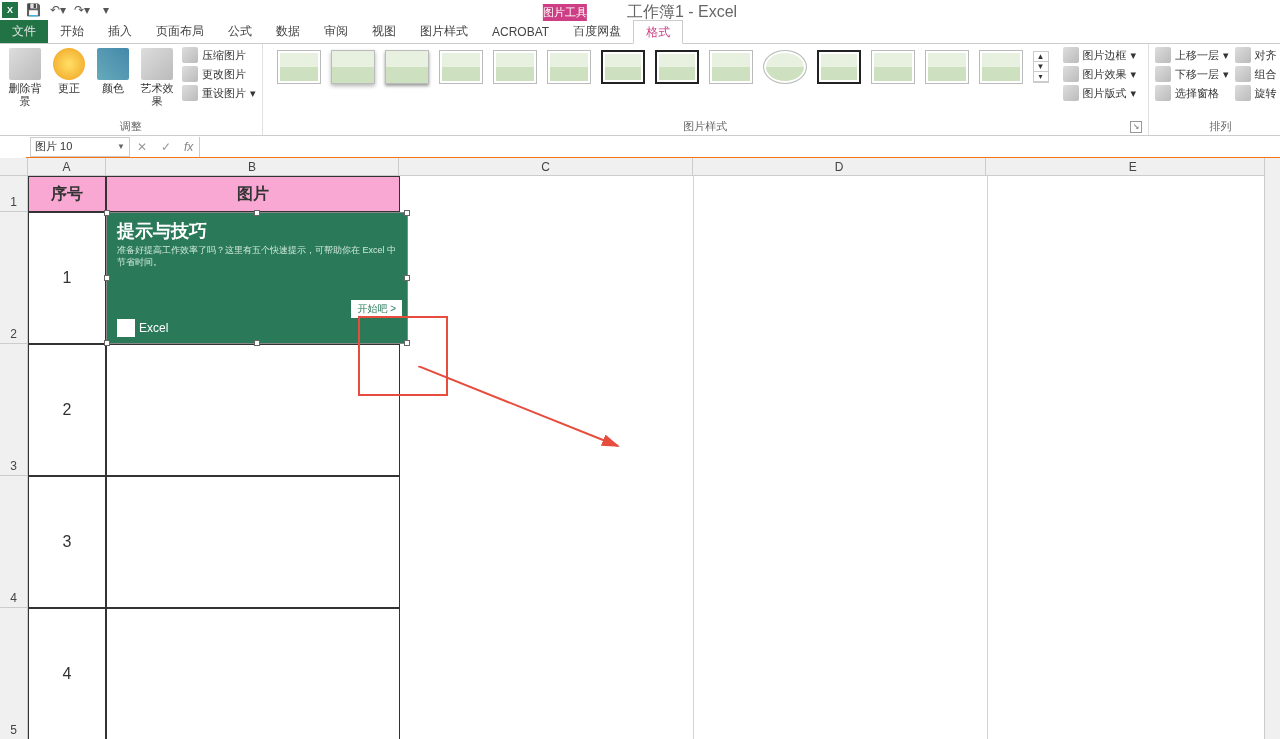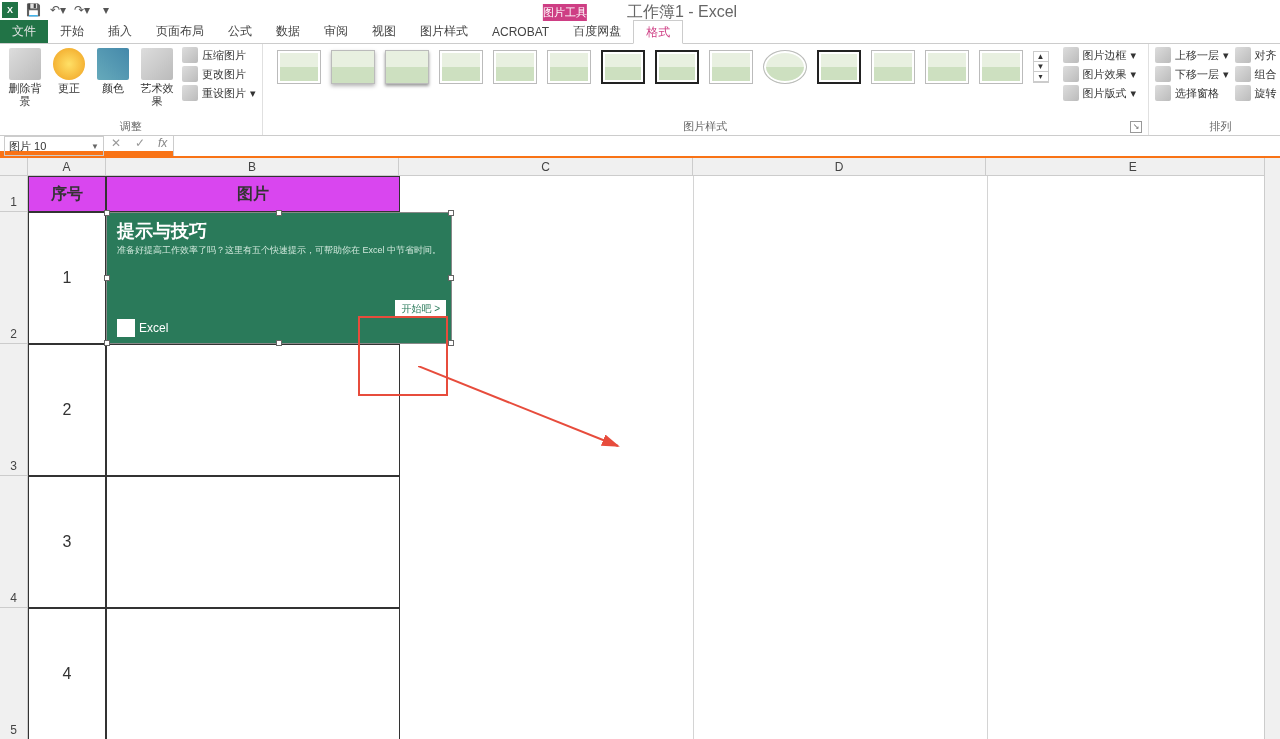--- a/index.html
+++ b/index.html
@@ -34,45 +34,45 @@
 
 .style-gallery { display:flex; gap:10px; align-items:center; padding:4px 10px;}
 .style-item { width:44px; height:34px; border:1px solid #bbb; background: linear-gradient(to bottom, #e8f0e0 50%, #cde0c0 50%); box-shadow: inset 0 0 0 2px #fff; cursor:pointer; position:relative;}
 .style-item.frame-dark { border:2px solid #222; }
 .style-item.frame-soft { box-shadow: 0 2px 4px rgba(0,0,0,0.3);}
 .style-item.oval { border-radius:50%; }
 .gallery-more { width:16px; display:flex; flex-direction:column; border:1px solid #ccc;}
 .gallery-more div { flex:1; text-align:center; font-size:8px; border-bottom:1px solid #ccc; cursor:pointer;}
 
 
-.formula-row { height: 22px; display: flex; border-bottom: 7px solid #f97316; }
+.formula-row { height: 22px; display: flex; border-bottom: 1px solid #f97316; align-items:center;margin-left:26px;}
 .name-box { width: 100px; border: 1px solid #ccc; height: 20px; display: flex; align-items: center; padding: 0 4px; margin-left:4px; font-size:11px;}
 .name-box .caret { margin-left:auto; font-size:8px; color:#666;}
 .fb-btn { width: 24px; text-align: center; color: #999; cursor: pointer; }
 .fx-label { font-style: italic; color: #888; padding:0 6px;}
 .formula-input { flex: 1; height: 20px; border: none; outline: none; padding: 0 4px; border-left:1px solid #ccc;}
 
 
 .grid-area { position: relative; height: calc(739px - 20px - 24px - 92px - 22px); overflow:hidden;}
 .col-headers { display: flex; height: 18px; border-bottom:1px solid #ccc;}
 .select-all { width: 28px; border-right: 1px solid #ccc; background: #f0f0f0; }
 .col-header { border-right: 1px solid #ccc; background: #f0f0f0; text-align: center; font-size: 12px; color:#444; line-height:18px;}
 .col-A { width: 78px; } .col-B { width: 294px; } .col-C { width: 294px; } .col-D { width: 294px; } .col-E { width: 294px; }
 .grid-body { display:flex; }
 .row-headers { width:28px; }
 .row-header { border-right:1px solid #ccc; border-bottom:1px solid #ccc; background:#f0f0f0; text-align:center; font-size:12px; color:#444; display:flex; align-items:flex-end; justify-content:center; padding-bottom:2px;}
 .rh-1 { height:36px;} .rh-data { height:132px;}
 .cells { position:relative; flex:1;}
 .cell { position:absolute; border-right:1px solid #d4d4d4; border-bottom:1px solid #d4d4d4; display:flex; align-items:center; justify-content:center;}
-.hdr-cell { background:#d946ef; border:1px solid #333; font-weight:bold; font-size:16px; font-family:Liberation Mono, monospace;}
+.hdr-cell { background:#f9a8d4; border:1px solid #333; font-weight:bold; font-size:16px; font-family:Liberation Mono, monospace;}
 .data-cell-A { border:1px solid #333; font-size:16px;}
 .data-cell-B { border:1px solid #333;}
 
 
-.embedded-pic { position:absolute; left:78px; top:36px; width:346px; height:132px; background:#2a7a5a; border:1px solid #888;}
+.embedded-pic { position:absolute; left:78px; top:36px; width:302px; height:132px; background:#2a7a5a; border:1px solid #888;}
 .embedded-pic .sel-handle { position:absolute; width:6px; height:6px; background:#fff; border:1px solid #666;}
 .pic-title { color:#fff; font-size:18px; font-weight:bold; padding:6px 10px 2px;}
 .pic-sub { color:#d0e8dc; font-size:9px; padding:0 10px; line-height:1.3;}
 .pic-footer { position:absolute; bottom:6px; left:10px; color:#fff; font-size:12px; display:flex; align-items:center; gap:4px;}
 .pic-start { position:absolute; bottom:8px; right:-40px; background:#fff; border:1px solid #2a7a5a; color:#2a7a5a; font-size:10px; padding:2px 6px;}
 .xl-mini { width:18px; height:18px; background:#fff; display:inline-block; }
 
 
 .annot-box { position:absolute; border:2px solid #e74c3c; }
 .annot-text { position:absolute; color:#e74c3c; font-size:18px; }

